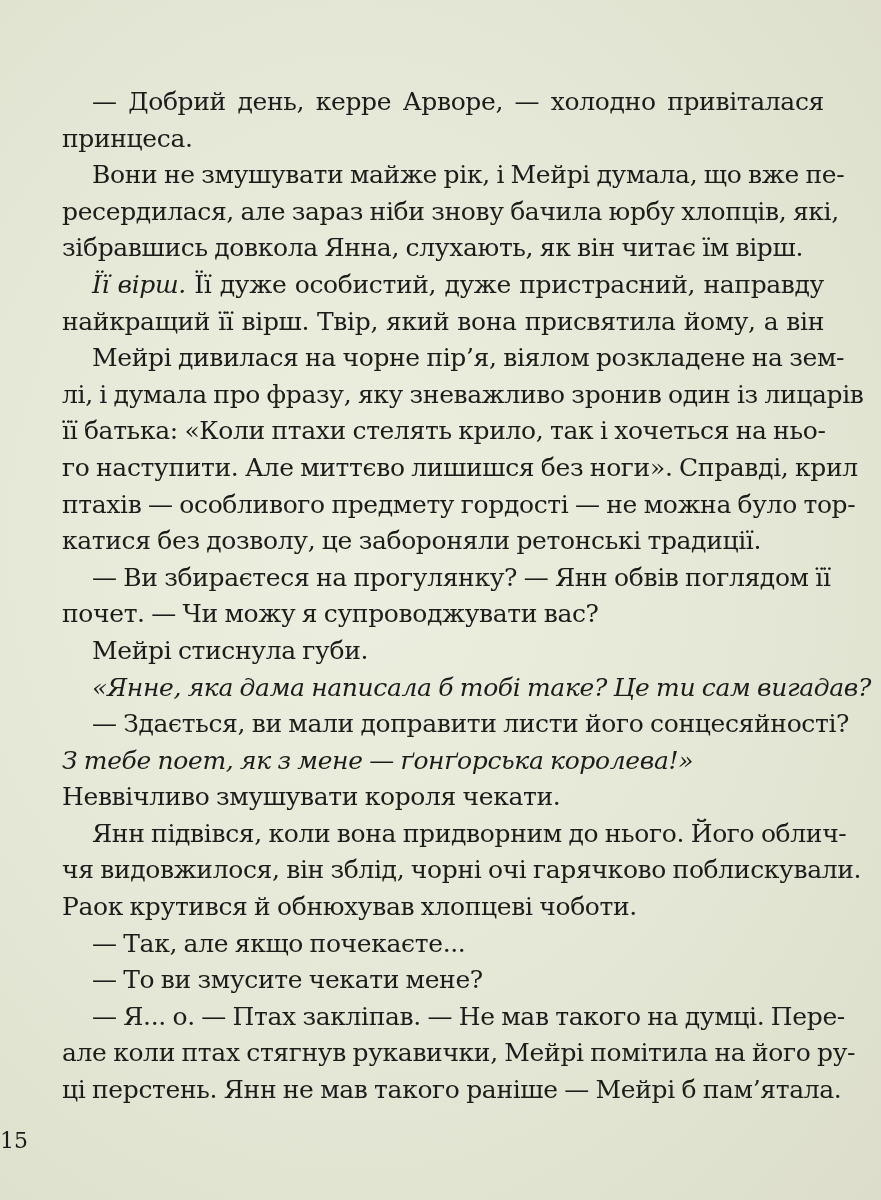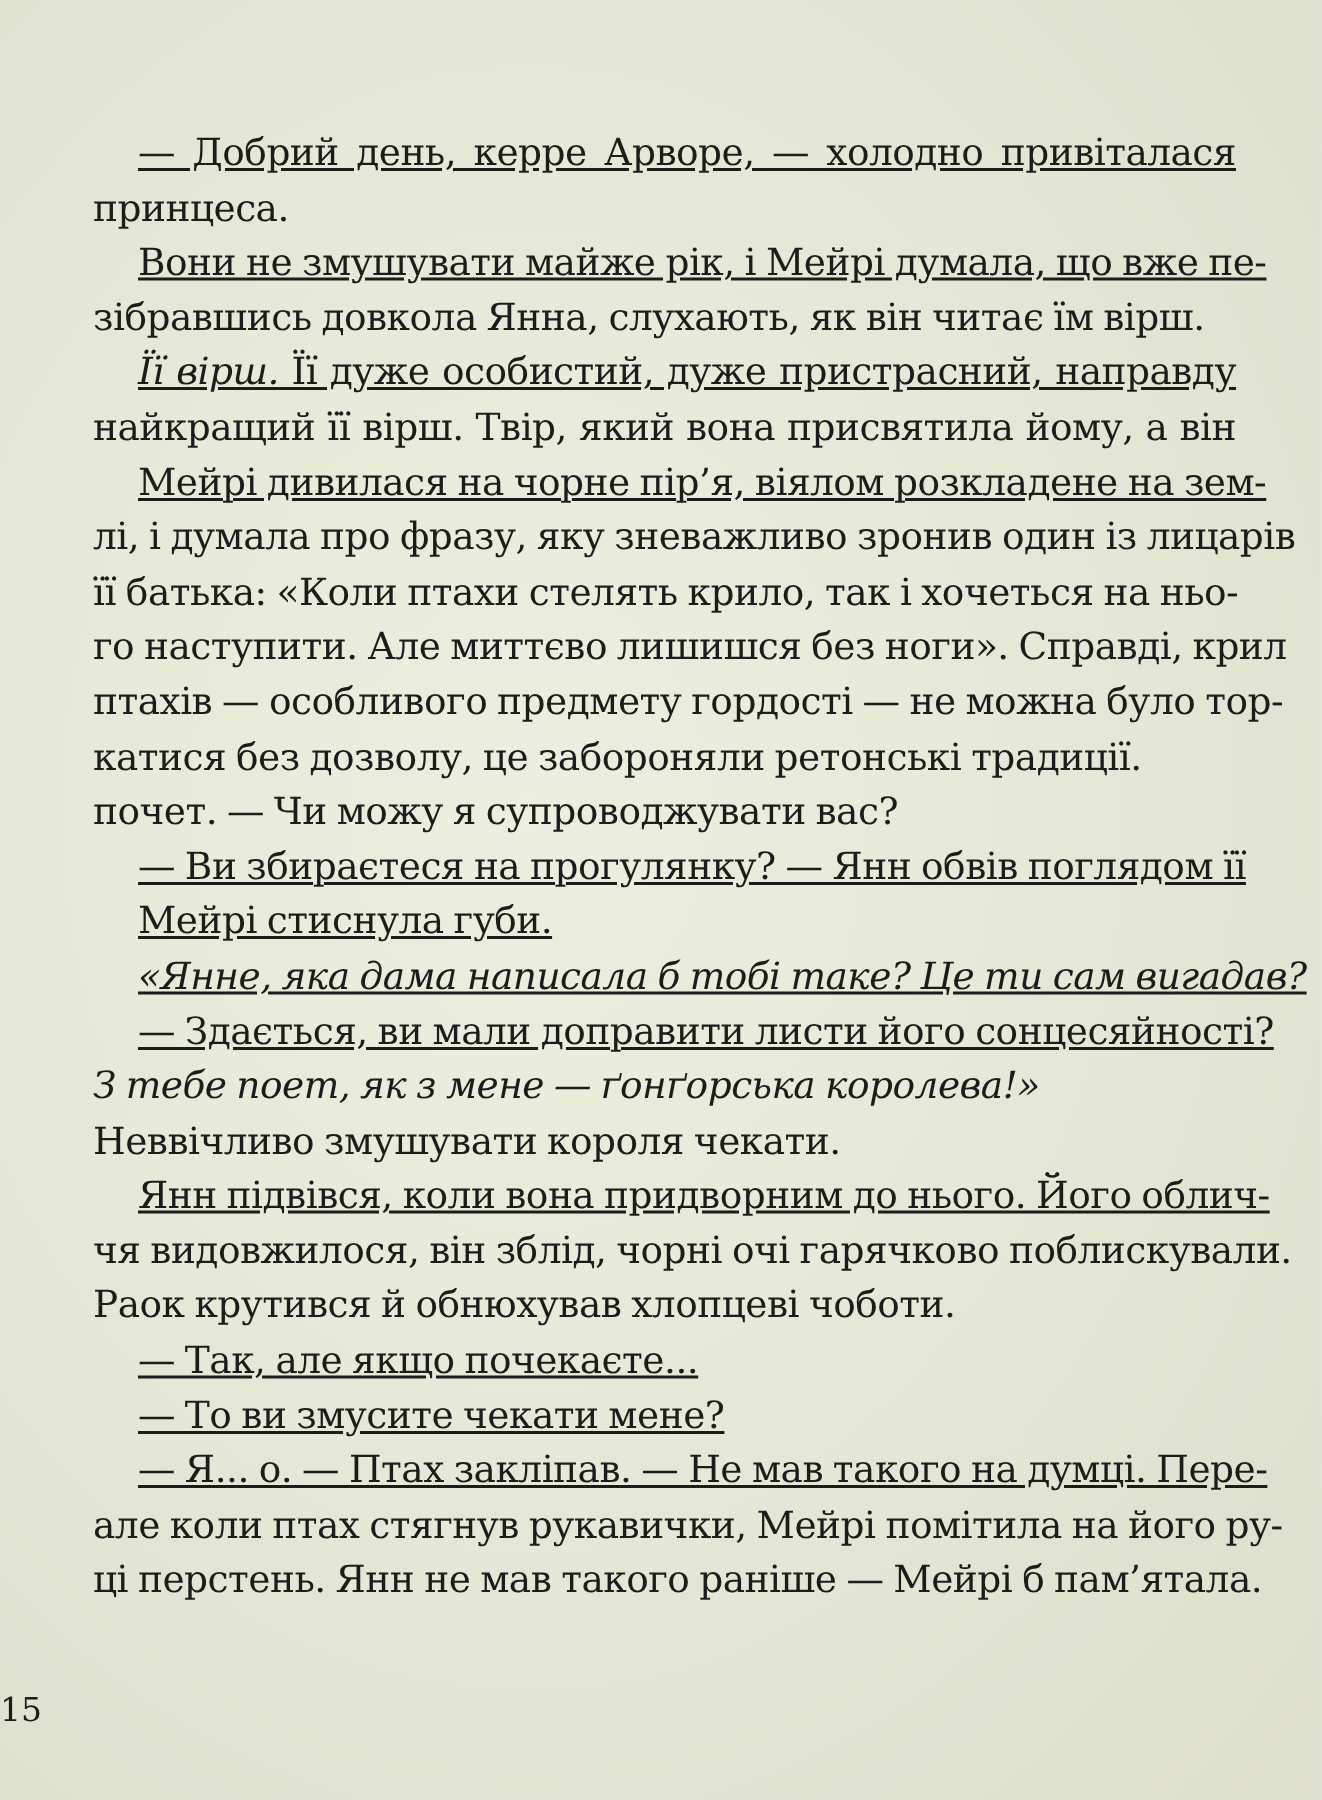--- a/index.html
+++ b/index.html
@@ -31,21 +31,20 @@
       text-align: justify;
       text-align-last: justify;
       letter-spacing: -0.35px;
       word-spacing: -1px;
     }
     .line.last {
       text-align-last: left;
     }
     .line.indent {
       padding-left: 30px;
-      text-decoration: underline;
     }
     .line.italic {
       font-style: italic;
     }
     .em {
       font-style: italic;
     }
     .page-number {
       position: absolute;
       top: 1126px;
@@ -55,31 +54,32 @@
       line-height: 30px;
     }
   </style>
 </head>
 <body>
 
 <div class="page">
   <span class="line indent">— Добрий день, керре Арворе, — холодно привіталася</span>
   <span class="line last">принцеса.</span>
   <span class="line indent">Вони не змушувати майже рік, і Мейрі думала, що вже пе-</span>
+  <span class="line">ресердилася, але зараз ніби знову бачила юрбу хлопців, які,</span>
   <span class="line last">зібравшись довкола Янна, слухають, як він читає їм вірш.</span>
   <span class="line indent"><span class="em">Її вірш.</span><span> Її дуже особистий, дуже пристрасний, направду</span></span>
   <span class="line">найкращий її вірш. Твір, який вона присвятила йому, а він</span>
   <span class="line indent">Мейрі дивилася на чорне пір’я, віялом розкладене на зем-</span>
   <span class="line">лі, і думала про фразу, яку зневажливо зронив один із лицарів</span>
   <span class="line">її батька: «Коли птахи стелять крило, так і хочеться на ньо-</span>
   <span class="line">го наступити. Але миттєво лишишся без ноги». Справді, крил</span>
   <span class="line">птахів — особливого предмету гордості — не можна було тор-</span>
   <span class="line last">катися без дозволу, це забороняли ретонські традиції.</span>
+  <span class="line indent">— Ви збираєтеся на прогулянку? — Янн обвів поглядом її</span>
   <span class="line last">почет. — Чи можу я супроводжувати вас?</span>
-  <span class="line indent">— Ви збираєтеся на прогулянку? — Янн обвів поглядом її</span>
   <span class="line indent last">Мейрі стиснула губи.</span>
   <span class="line indent italic">«Янне, яка дама написала б тобі таке? Це ти сам вигадав?</span>
   <span class="line indent">— Здається, ви мали доправити листи його сонцесяйності?</span>
   <span class="line italic last">З тебе поет, як з мене — ґонґорська королева!»</span>
   <span class="line last">Неввічливо змушувати короля чекати.</span>
   <span class="line indent">Янн підвівся, коли вона придворним до нього. Його облич-</span>
   <span class="line">чя видовжилося, він зблід, чорні очі гарячково поблискували.</span>
   <span class="line last">Раок крутився й обнюхував хлопцеві чоботи.</span>
   <span class="line indent last">— Так, але якщо почекаєте...</span>
   <span class="line indent last">— То ви змусите чекати мене?</span>

